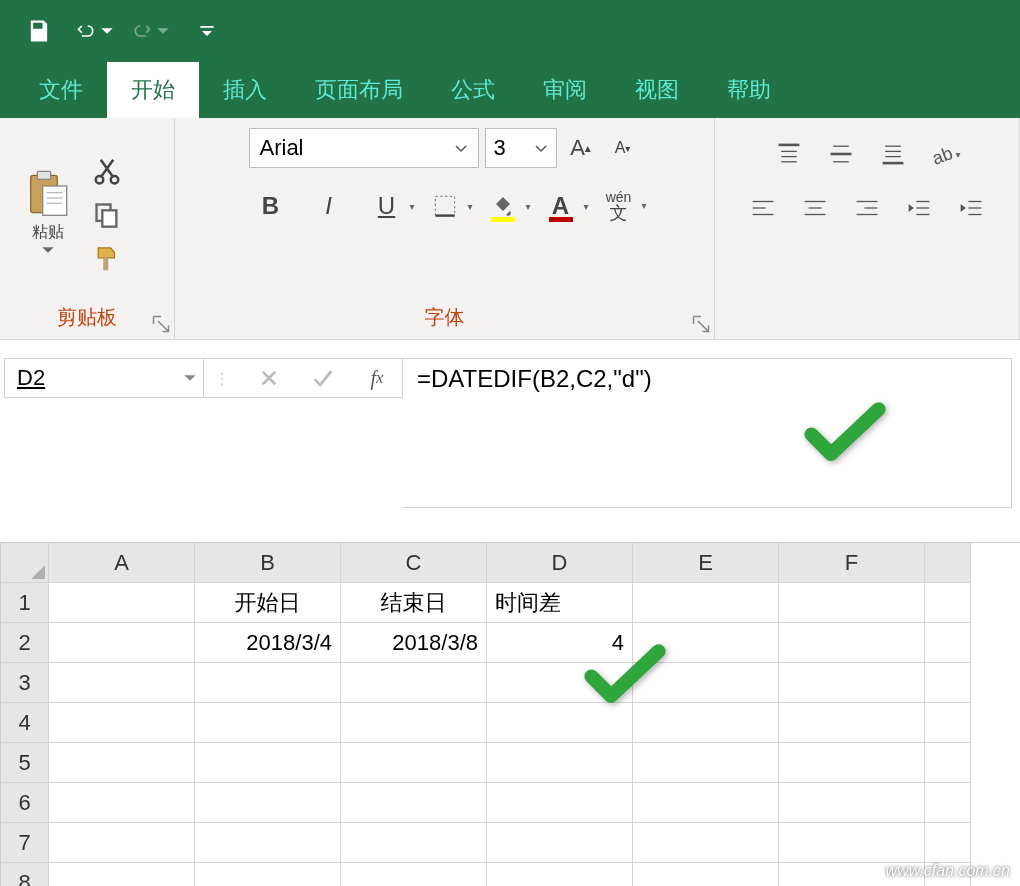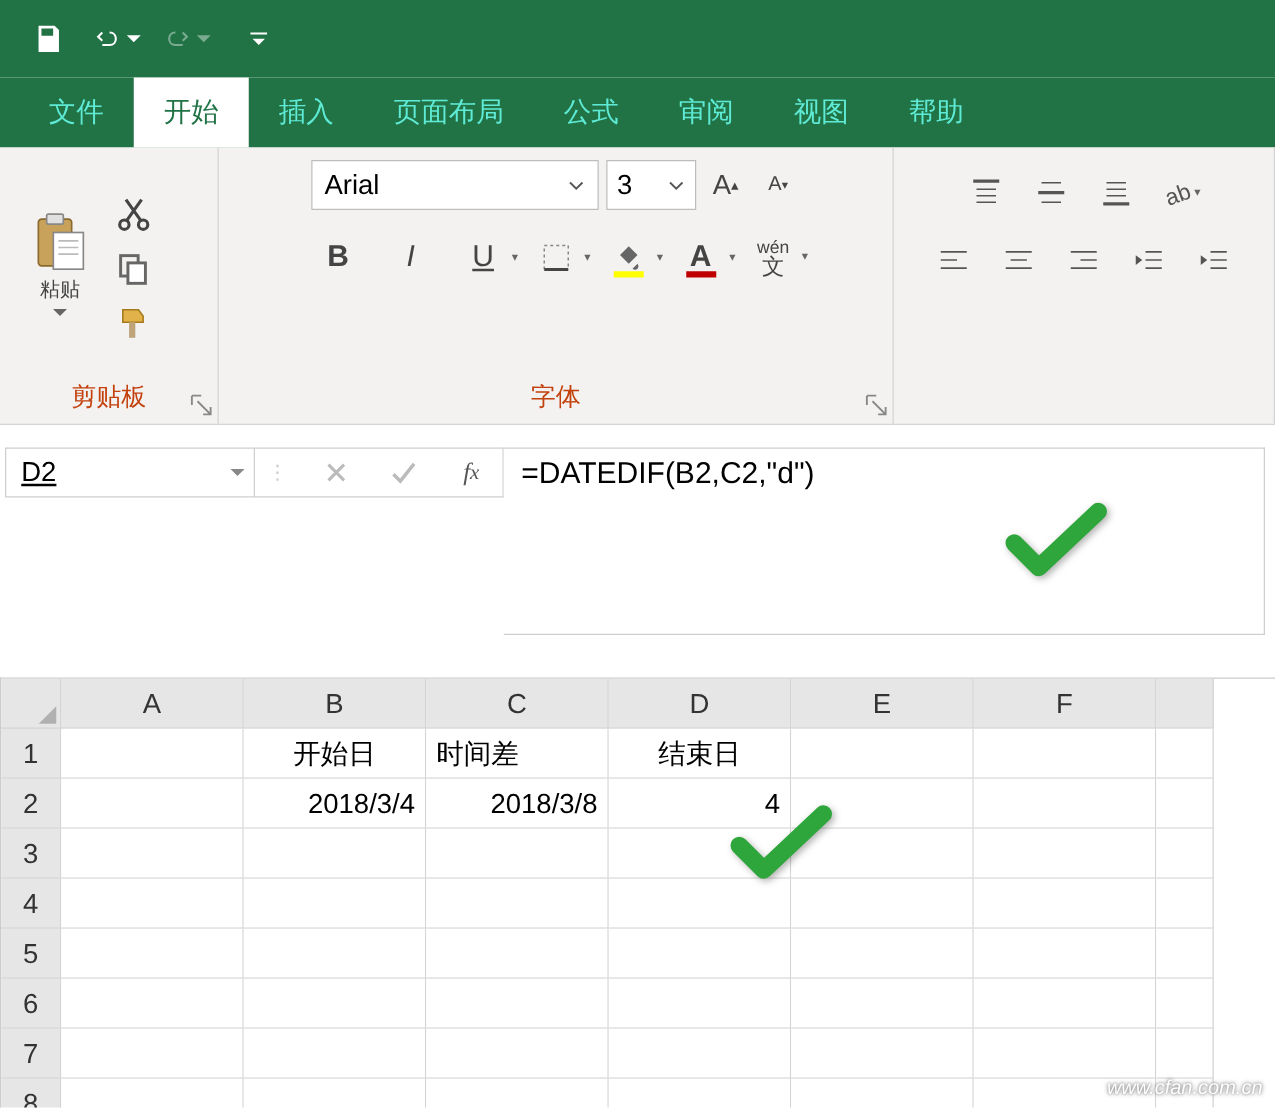--- a/index.html
+++ b/index.html
@@ -525,22 +525,22 @@
   <div class="hcell">B</div>
   <div class="hcell">C</div>
   <div class="hcell">D</div>
   <div class="hcell">E</div>
   <div class="hcell">F</div>
   <div class="hcell"></div>
 
   <div class="rcell">1</div>
   <div class="cell"></div>
   <div class="cell center">开始日</div>
+  <div class="cell center">结束日</div>
   <div class="cell">时间差</div>
-  <div class="cell center">结束日</div>
   <div class="cell"></div>
   <div class="cell"></div>
   <div class="cell"></div>
 
   <div class="rcell">2</div>
   <div class="cell"></div>
   <div class="cell right">2018/3/4</div>
   <div class="cell right">2018/3/8</div>
   <div class="cell right">4</div>
   <div class="cell"></div>

